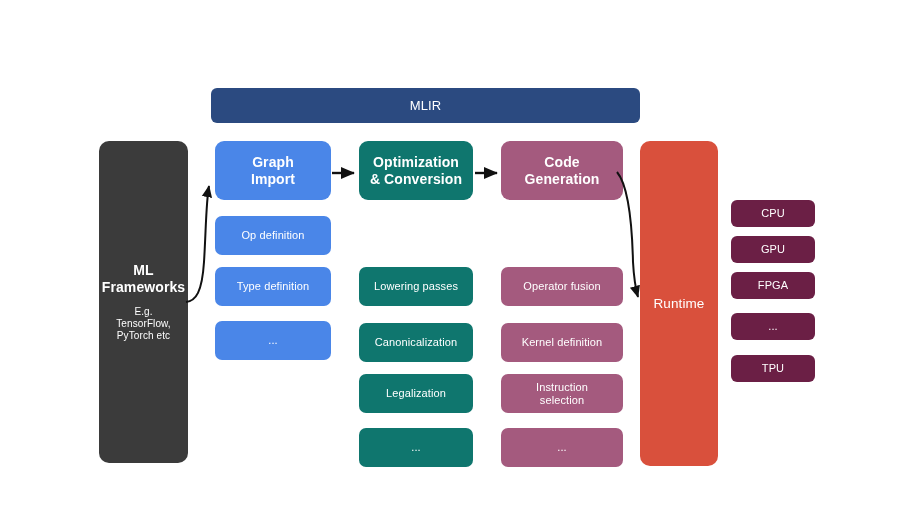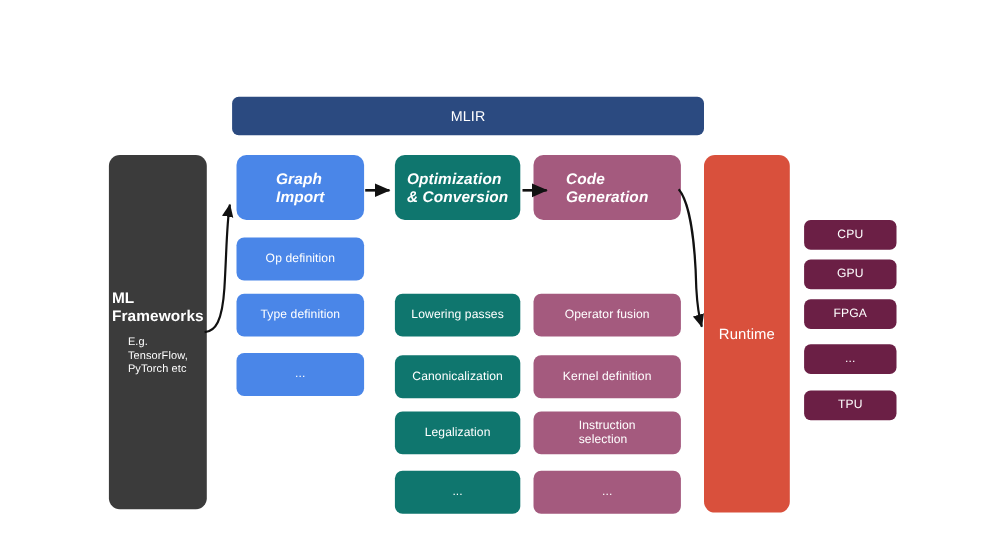--- a/index.html
+++ b/index.html
@@ -18,20 +18,21 @@
     width: 900px;
     height: 505px;
     background: #ffffff;
   }
   .box {
     position: absolute;
     box-sizing: border-box;
     display: flex;
     align-items: center;
     justify-content: center;
+    text-align: center;
     color: #ffffff;
     border-radius: 7px;
     line-height: 1.18;
     white-space: pre-line;
     letter-spacing: 0.1px;
   }
   
   .mlir-bar {
     left: 211px;
     top: 88px;
@@ -71,25 +72,24 @@
     border-radius: 10px;
     font-size: 13.5px;
   }
   
   .stage-head {
     top: 141px;
     height: 59px;
     font-weight: bold;
     font-size: 14px;
     border-radius: 9px;
-    font-style: italic;
   }
   .col-blue   { left: 215px; width: 116px; }
   .col-orange { left: 359px; width: 114px; }
-  .col-plum   { left: 485px; width: 134px; }
+  .col-plum   { left: 501px; width: 122px; }
 
   .bg-blue   { background: #4a86e8; }
   .bg-orange { background: #0f766e; }
   .bg-plum   { background: #a45a7e; }
   .bg-maroon { background: #6b1f45; }
 
   
   .sub {
     height: 39px;
     font-size: 11px;

